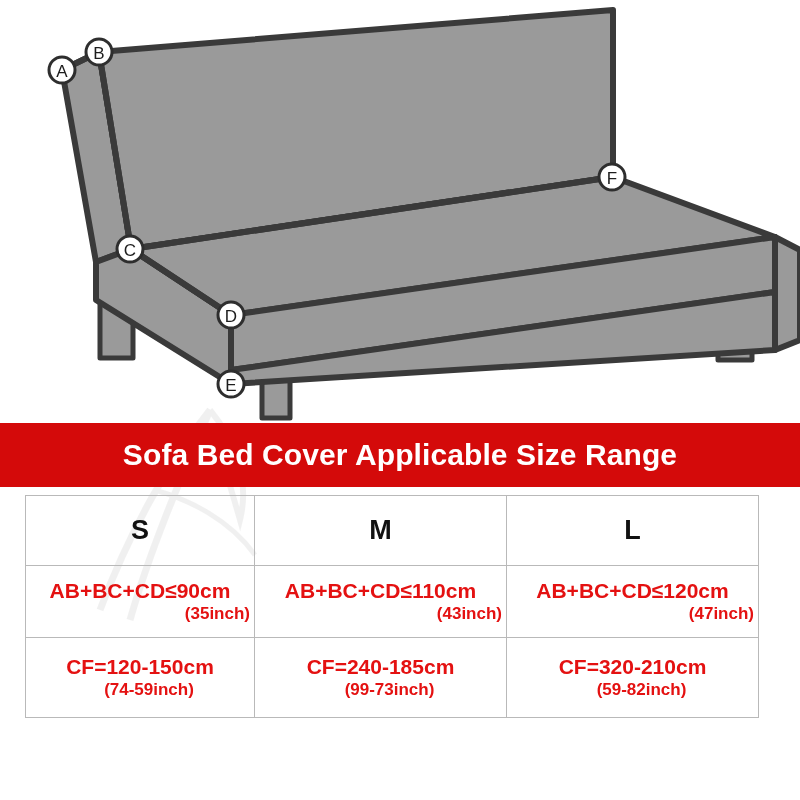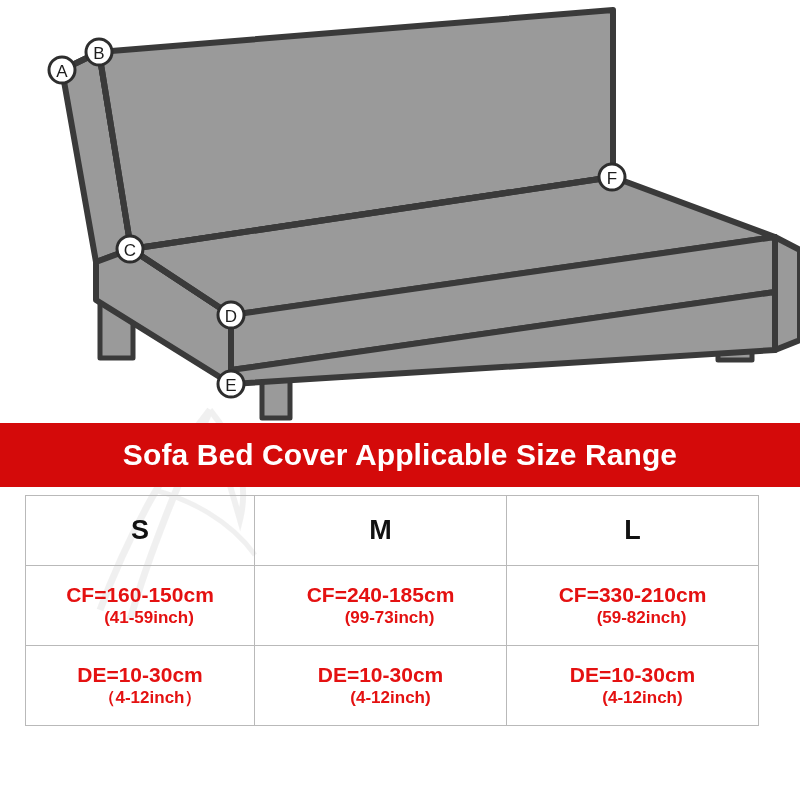--- a/index.html
+++ b/index.html
@@ -229,46 +229,46 @@
           <span class="hdr-label">S</span>
         </td>
         <td class="hdr-cell">
           <span class="hdr-label">M</span>
         </td>
         <td class="hdr-cell">
           <span class="hdr-label">L</span>
         </td>
       </tr>
 
+      <tr>
+        <td class="val-cell align-ab">
+          <span class="line-cm">AB+BC+CD≤90cm</span>
+          <span class="line-in">(35inch)</span>
+        </td>
+        <td class="val-cell align-ab">
+          <span class="line-cm">AB+BC+CD≤110cm</span>
+          <span class="line-in">(43inch)</span>
+        </td>
+        <td class="val-cell align-ab">
+          <span class="line-cm">AB+BC+CD≤120cm</span>
+          <span class="line-in">(47inch)</span>
+        </td>
+      </tr>
 
       <tr>
         <td class="val-cell tall align-cf">
-          <span class="line-cm">CF=160-150cm</span>
-          <span class="line-in">(41-59inch)</span>
+          <span class="line-cm">CF=120-150cm</span>
+          <span class="line-in">(74-59inch)</span>
         </td>
         <td class="val-cell tall align-cf">
           <span class="line-cm">CF=240-185cm</span>
           <span class="line-in">(99-73inch)</span>
         </td>
         <td class="val-cell tall align-cf">
-          <span class="line-cm">CF=330-210cm</span>
+          <span class="line-cm">CF=320-210cm</span>
           <span class="line-in">(59-82inch)</span>
         </td>
       </tr>
 
-      <tr>
-        <td class="val-cell tall align-de">
-          <span class="line-cm">DE=10-30cm</span>
-          <span class="line-in">（4-12inch）</span>
-        </td>
-        <td class="val-cell tall align-de">
-          <span class="line-cm">DE=10-30cm</span>
-          <span class="line-in">(4-12inch)</span>
-        </td>
-        <td class="val-cell tall align-de">
-          <span class="line-cm">DE=10-30cm</span>
-          <span class="line-in">(4-12inch)</span>
-        </td>
-      </tr>
     </tbody>
   </table>
 
 </div>
 
 </body></html>

